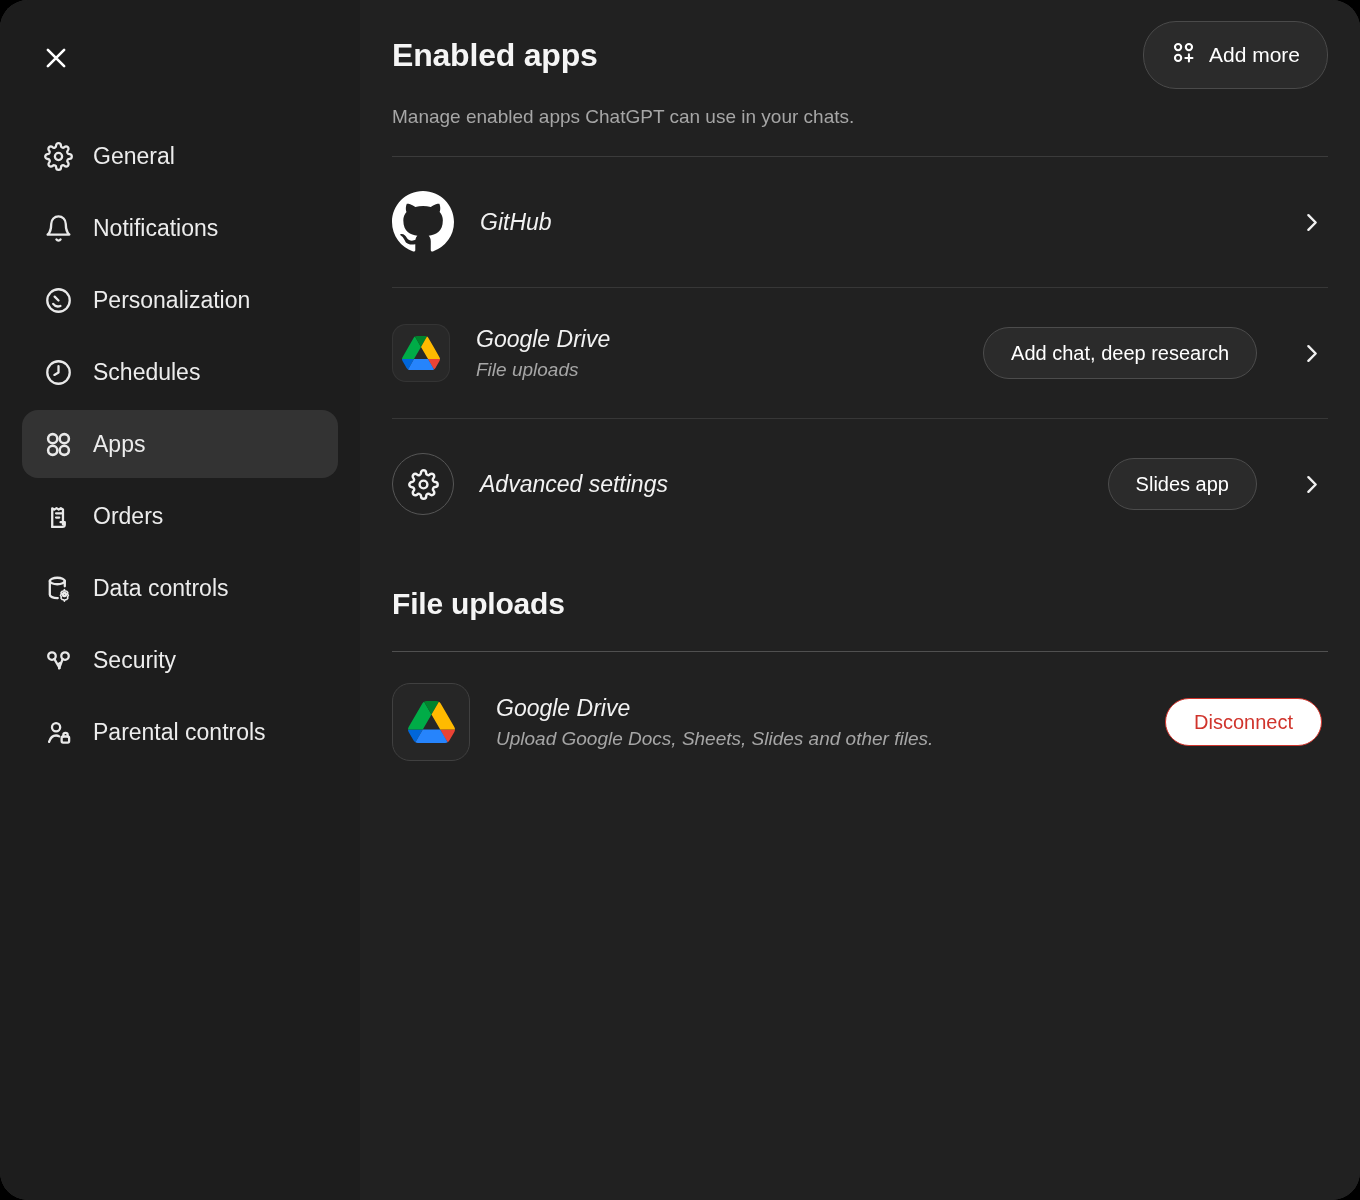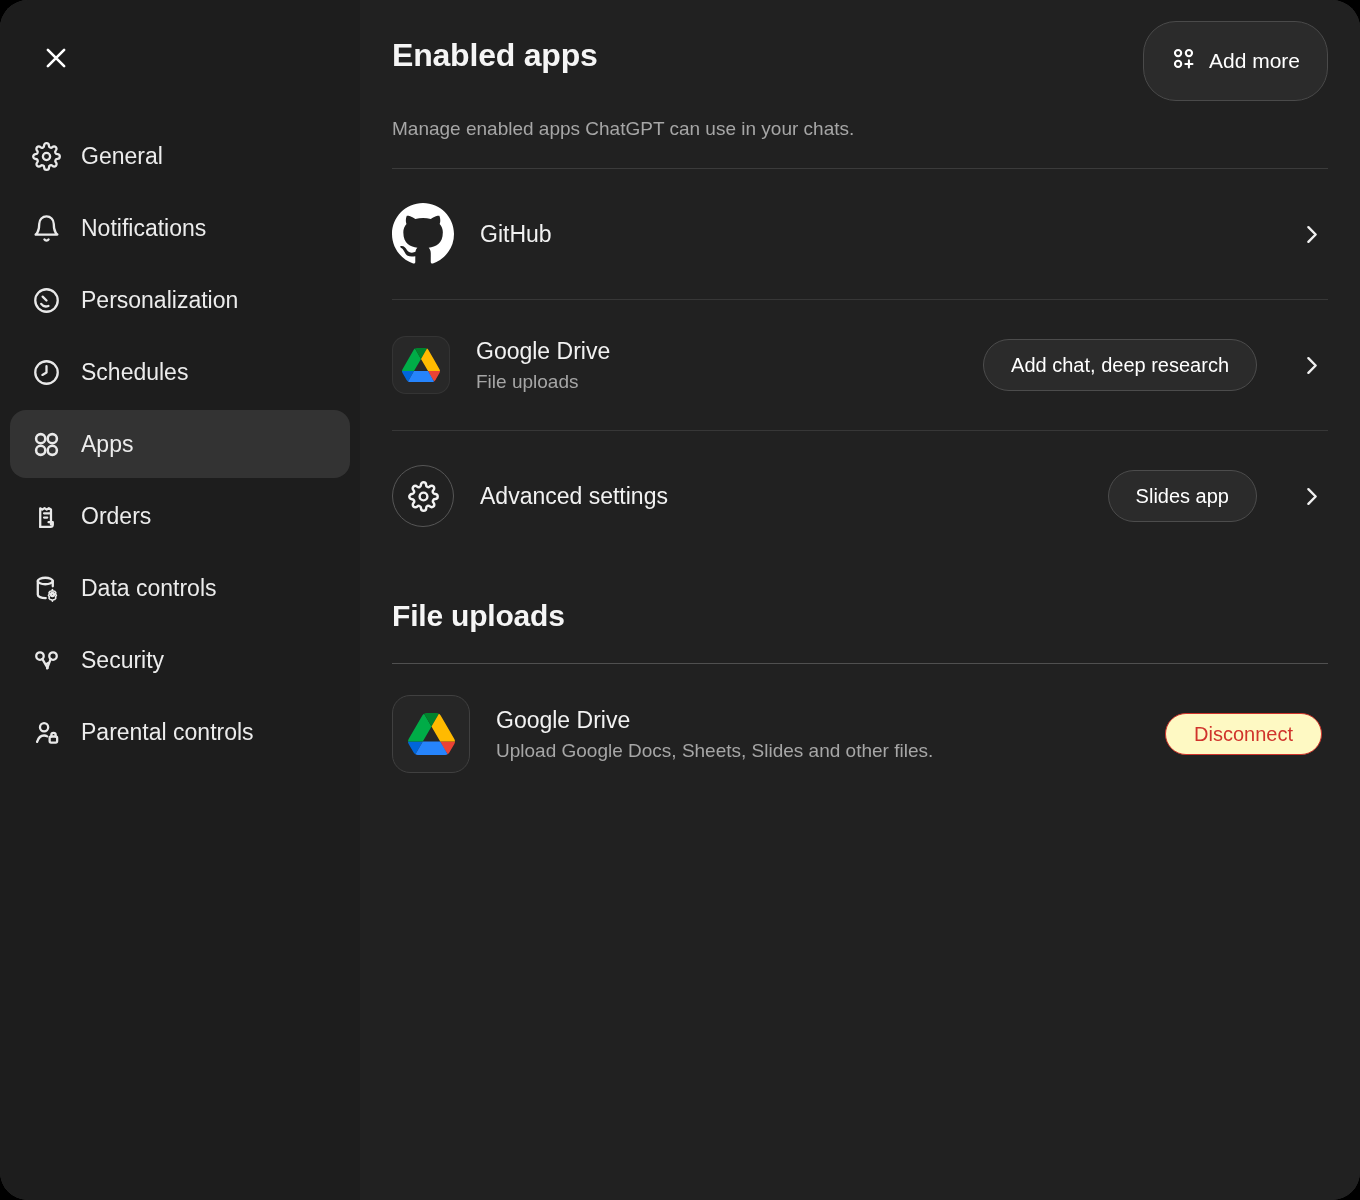--- a/index.html
+++ b/index.html
@@ -1,62 +1,62 @@
 <!DOCTYPE html>
 <html style="--danger: #d0342c; --drive-blue-dark: #0066da; --drive-green: #00ac47; --drive-red: #ea4335; --drive-green-dark: #00832d; --drive-blue: #2684fc; --drive-yellow: #ffba00;"><head>
 <meta charset="utf-8">
 <style>
   html,body{margin:0;padding:0;background:#000;}
   body{width:1360px;height:1200px;font-family:"Liberation Sans","DejaVu Sans",sans-serif;}
   .dialog{width:1360px;height:1200px;border-radius:28px;overflow:hidden;display:flex;
     background:#212121;box-shadow:inset 0 0 0 1px rgba(255,255,255,0.07);color:#ececec;}
   
-  .sidebar{flex:0 0 360px;background:#1d1d1d;position:relative;padding:0 10px;box-sizing:border-box;}
+  .sidebar{flex:0 0 360px;background:#1d1d1d;position:relative;padding:0 22px;box-sizing:border-box;}
   .close-btn{position:absolute;top:42px;left:38px;width:36px;height:36px;display:flex;align-items:center;
     justify-content:center;color:#fff;cursor:pointer;border-radius:8px;}
   .nav{margin-top:122px;display:flex;flex-direction:column;gap:4px;}
   .nav-item{height:68px;display:flex;align-items:center;gap:20px;padding:0 10px 0 22px;border-radius:16px;
     font-size:23px;color:#ececec;cursor:pointer;}
   .nav-item.active{background:#333333;}
   .nav-icon{width:29px;height:29px;display:flex;align-items:center;justify-content:center;color:#e9e9e9;}
   .nav-icon svg{width:29px;height:29px;}
   
   .main{flex:1;padding:0 32px;box-sizing:border-box;background:#212121;}
   .header-row{display:flex;justify-content:space-between;align-items:flex-start;padding-top:21px;}
   .page-title{font-size:32px;font-weight:600;letter-spacing:-.2px;color:#f5f5f5;margin-top:16px;}
-  .add-more-btn{display:flex;align-items:center;gap:13px;height:80px;padding:0 27px;border-radius:33px;
+  .add-more-btn{display:flex;align-items:center;gap:13px;height:68px;padding:0 27px;border-radius:33px;
     border:1px solid #4a4a4a;background:#2b2b2b;font-size:21px;color:#fff;cursor:pointer;}
   .add-more-btn svg{width:25px;height:25px;}
   .page-subtitle{margin-top:17px;font-size:19px;color:#a6a6a6;}
   .divider{height:1px;background:#3b3b3b;}
   .header-divider{margin-top:28px;}
   .app-row{display:flex;align-items:center;height:130px;}
   .app-row.bordered{border-bottom:1px solid #373737;}
   .gh-circle{width:62px;height:62px;display:flex;color:#fff;}
   .drive-tile{width:58px;height:58px;border-radius:14px;background:#282828;border:1px solid rgba(255,255,255,0.06);
     display:flex;align-items:center;justify-content:center;box-sizing:border-box;}
   .drive-tile svg{width:38px;height:34px;}
   .gear-circle{width:62px;height:62px;border-radius:50%;border:1px solid #565656;display:flex;align-items:center;
     justify-content:center;box-sizing:border-box;color:#f2f2f2;}
   .gear-circle svg{width:31px;height:31px;}
-  .row-text{margin-left:26px;display:flex;flex-direction:column;gap:6px;}
+  .row-text{margin-left:26px;display:flex;flex-direction:column;gap:6px;font-style:italic;}
   .row-title{font-size:23px;color:#f2f2f2;}
   .row-sub{font-size:19px;color:#a6a6a6;}
   .row-right{margin-left:auto;display:flex;align-items:center;gap:42px;}
   .pill-btn{height:52px;padding:0 27px;border-radius:26px;border:1px solid #4c4c4c;background:#2b2b2b;
     color:#fff;font-size:20px;display:flex;align-items:center;cursor:pointer;white-space:nowrap;text-align:right;}
   .row-chevron{width:25px;height:25px;color:#f0f0f0;margin-right:4px;display:flex;}
   .section-heading{margin-top:38px;font-size:30px;font-weight:600;letter-spacing:-.2px;color:#f5f5f5;}
   .section-divider{margin-top:30px;background:#505050;}
   .upload-row{display:flex;align-items:center;padding:31px 0;}
   .upload-tile{width:78px;height:78px;border-radius:18px;border:1px solid #404040;background:#262626;
     display:flex;align-items:center;justify-content:center;box-sizing:border-box;}
   .upload-tile svg{width:47px;height:42px;}
-  .disconnect-btn{height:42px;padding:0 28px;border-radius:27px;border:1.5px solid var(--danger,#d0342c);
-    background:#fef9c3;color:var(--danger,#d0342c);font-size:20px;display:flex;align-items:center;
+  .disconnect-btn{height:48px;padding:0 28px;border-radius:27px;border:1.5px solid var(--danger,#d0342c);
+    background:#ffffff;color:var(--danger,#d0342c);font-size:20px;display:flex;align-items:center;
     cursor:pointer;margin-right:6px;}
 </style>
 </head>
 <body>
 
 <div class="dialog">
 
   <div class="sidebar">
     <div class="close-btn">
       <span>

